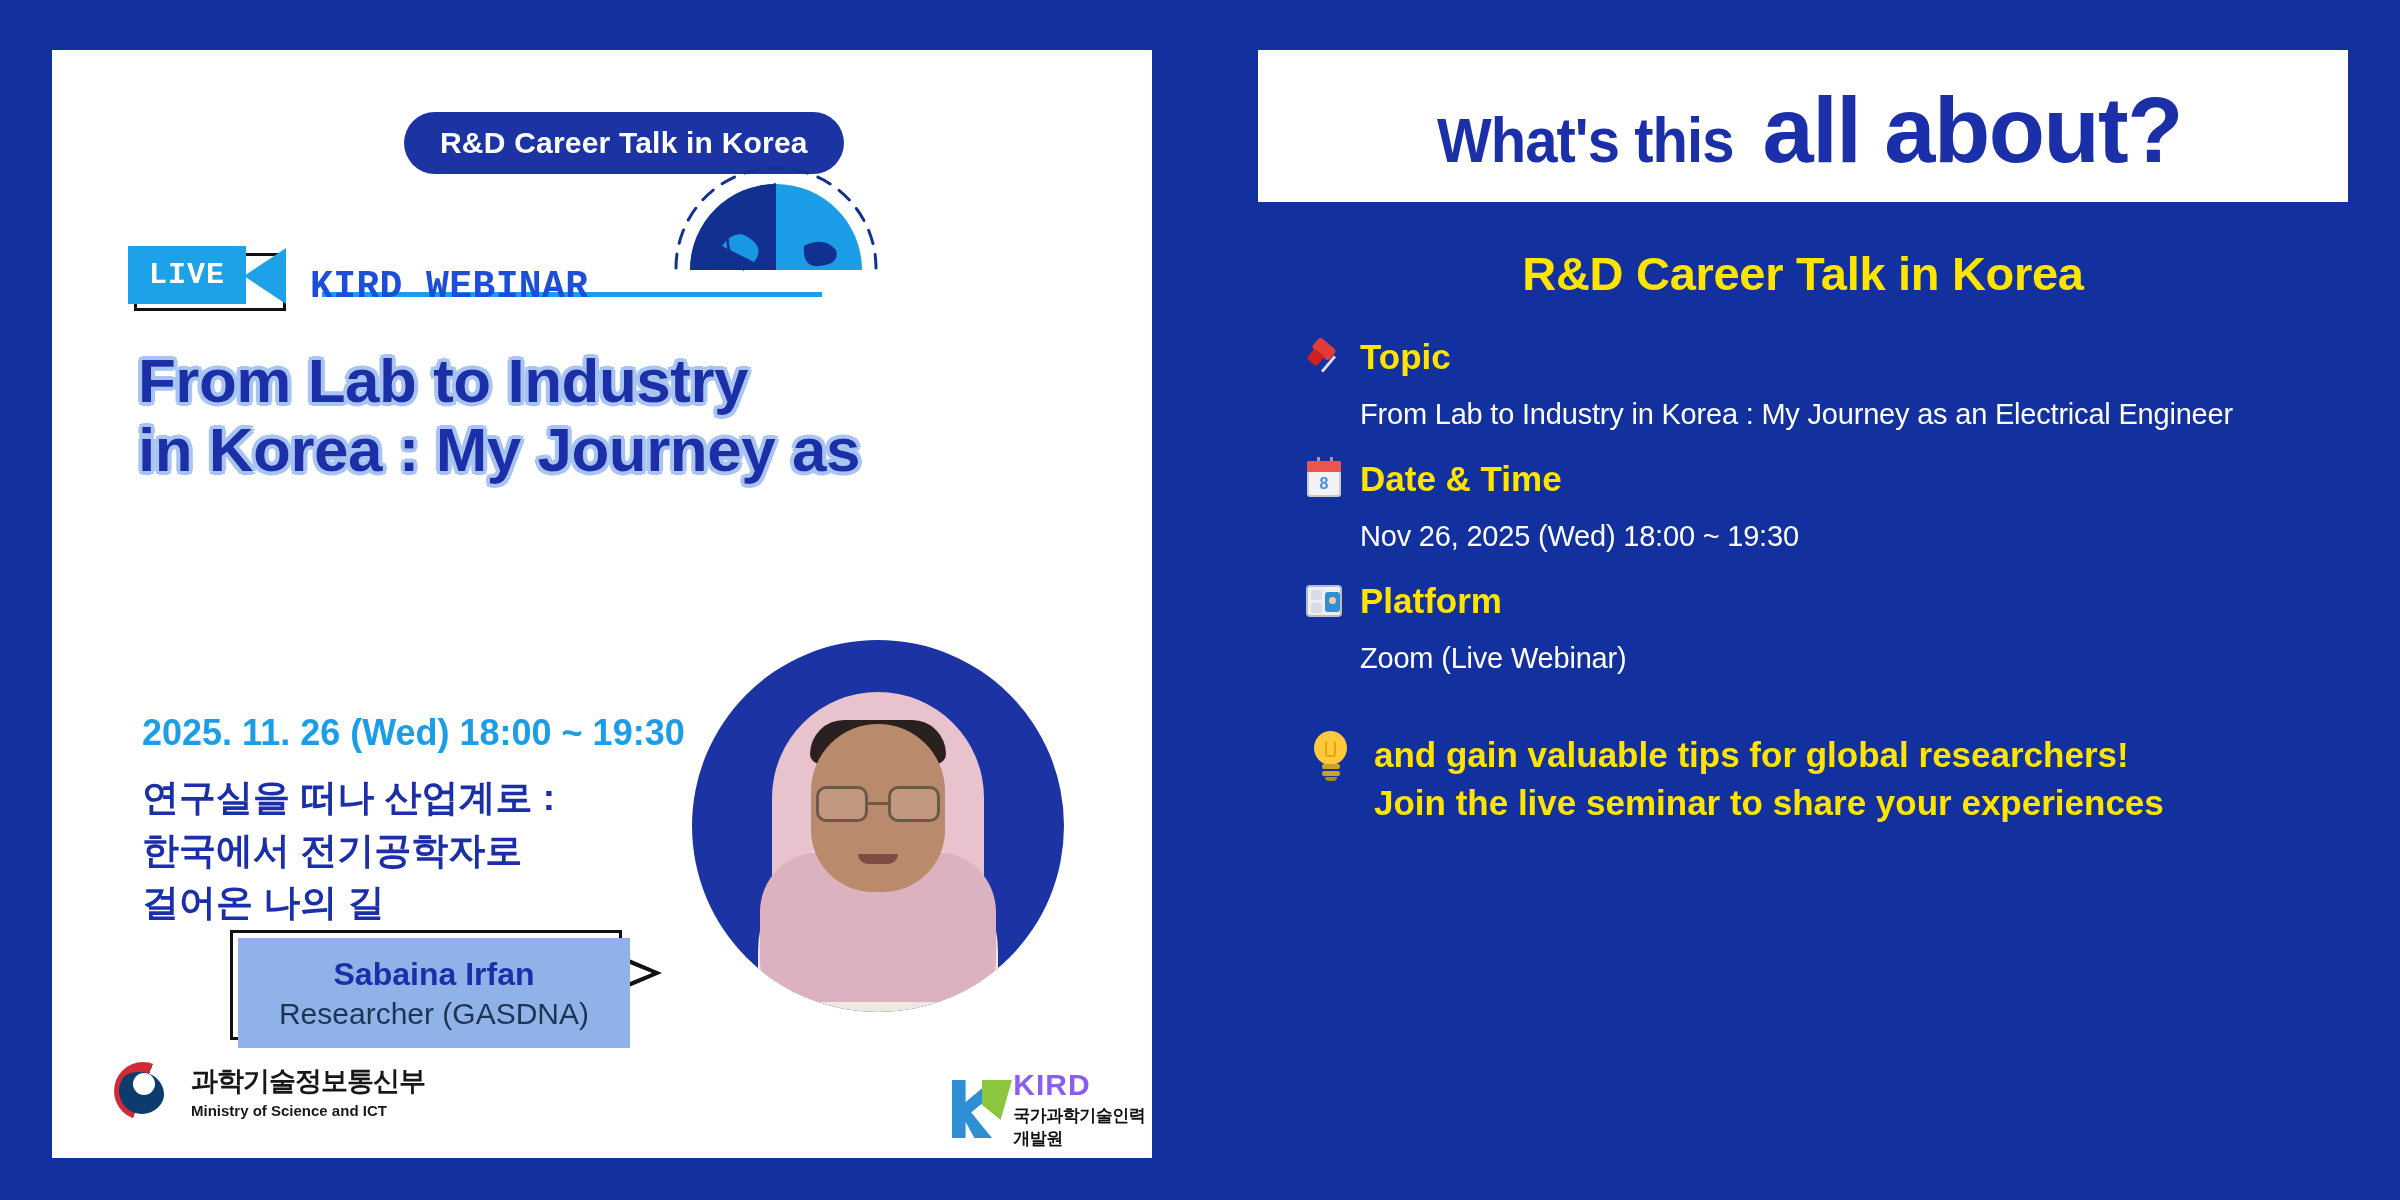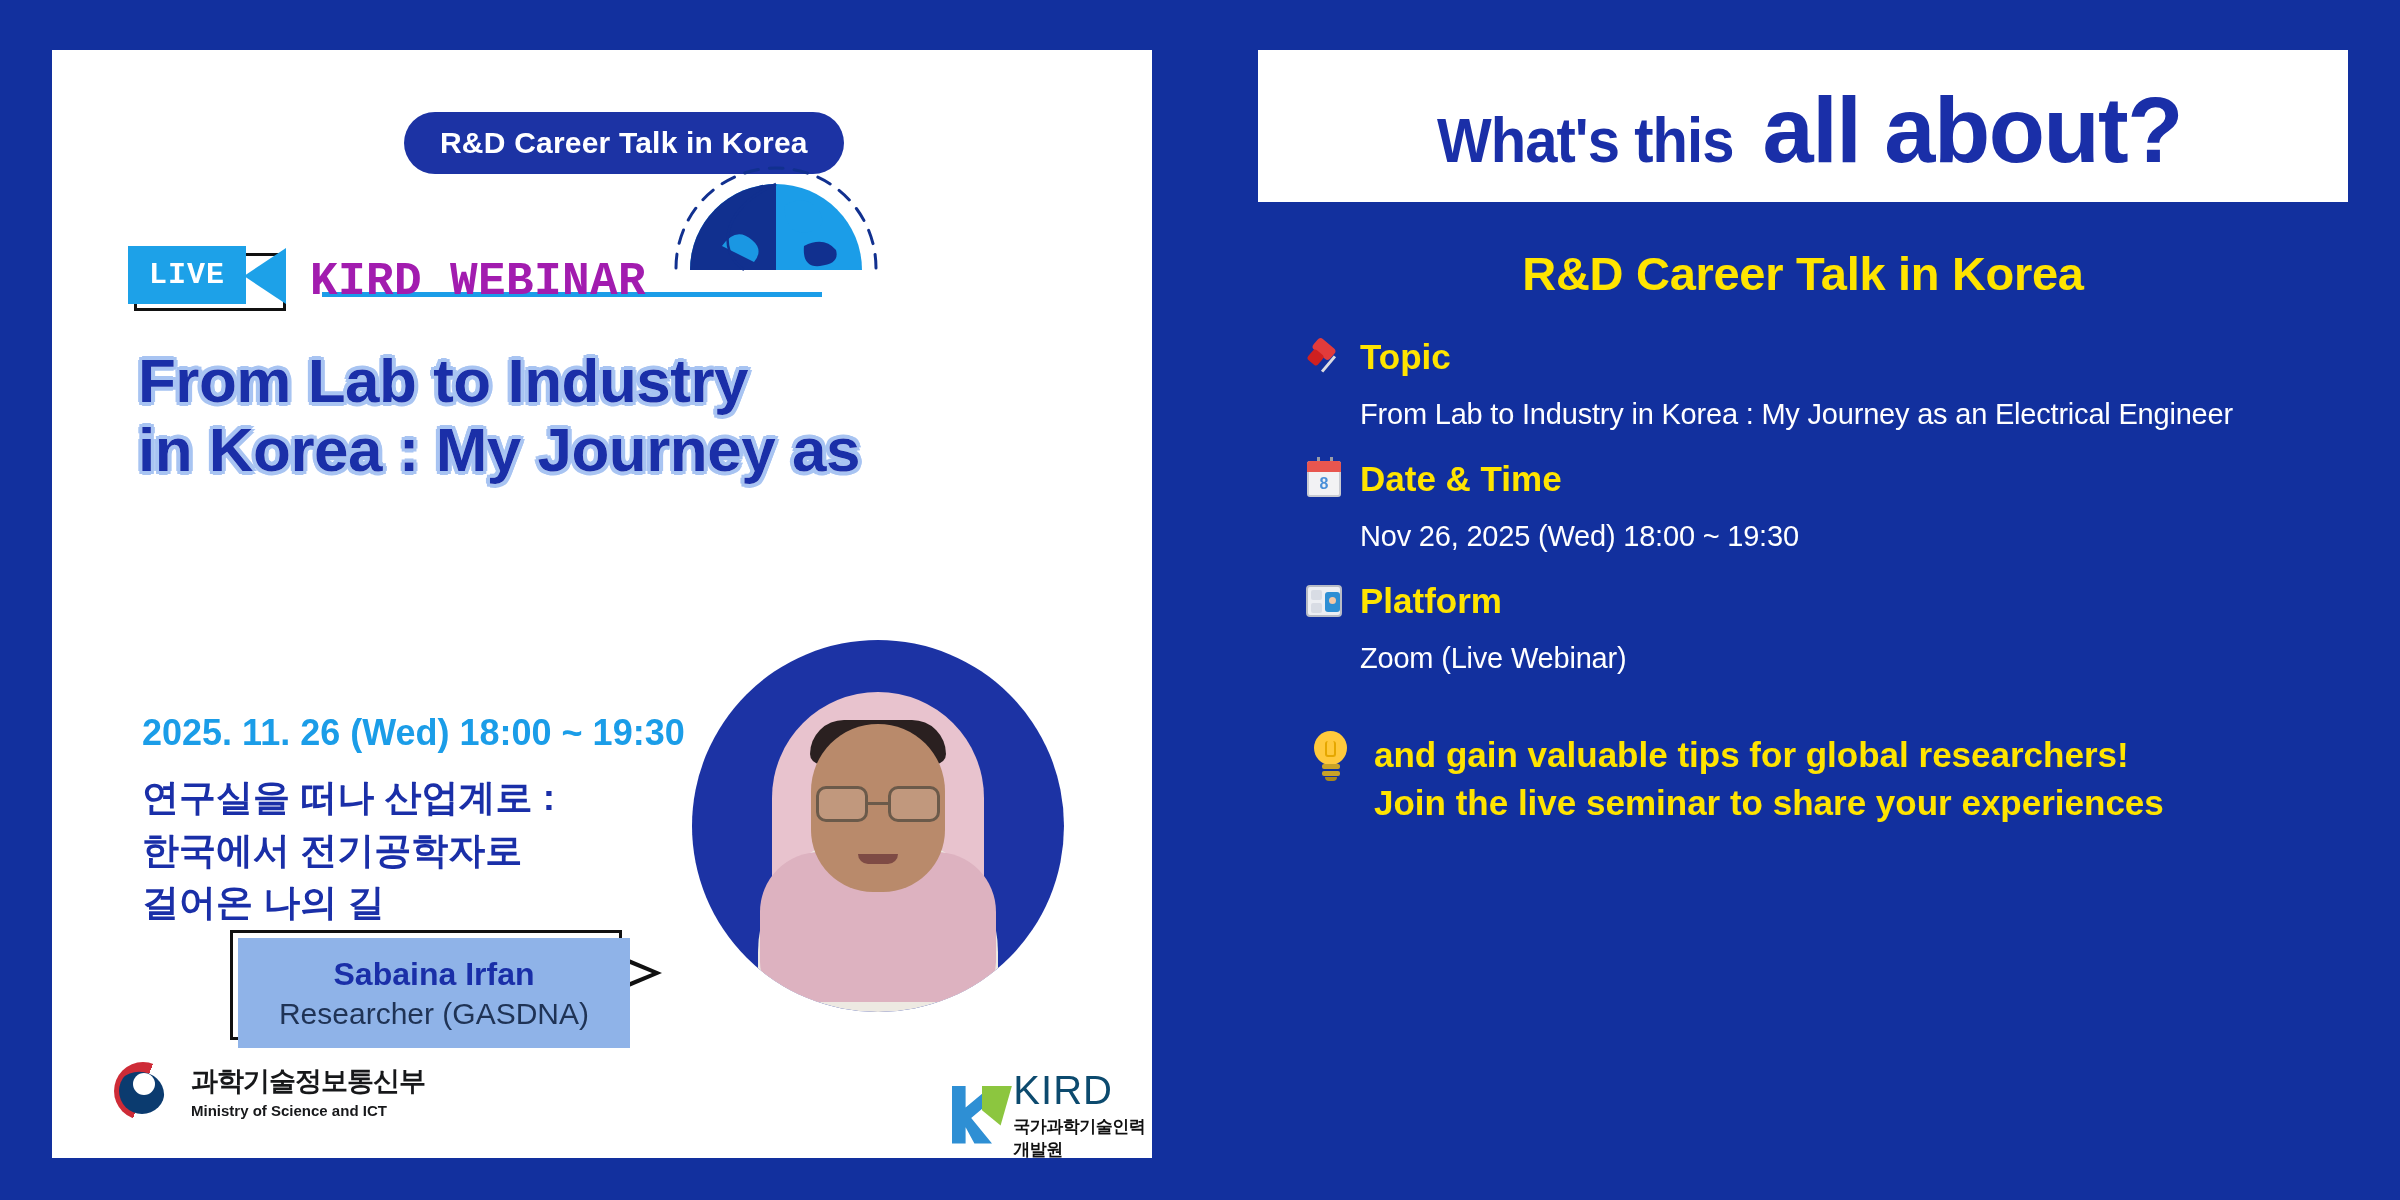--- a/index.html
+++ b/index.html
@@ -69,21 +69,21 @@
     color: #fff; font-weight: 800; font-size: 30px; letter-spacing: 1px;
   }
   .live-badge .lens {
     position: absolute; left: 116px; top: 2px;
     width: 0; height: 0;
     border-top: 28px solid transparent;
     border-bottom: 28px solid transparent;
     border-right: 42px solid #1DA1E8;
   }
   .kird-webinar {
-    color: #a21caf; font-size: 46px; font-weight: 800; letter-spacing: .4px;
+    color: #1d4ed8; font-size: 38px; font-weight: 800; letter-spacing: .4px;
     white-space: nowrap;
   }
 
   .poster-title {
     position: absolute; left: 86px; top: 296px;
     width: 960px;
     font-size: 62px;
     font-weight: 800;
     line-height: 1.12;
     color: #1A2FA8;
@@ -242,21 +242,21 @@
     width: 40px; height: 58px;
     background: #2E8FD4;
     clip-path: polygon(0 0, 34% 0, 34% 38%, 100% 0, 100% 26%, 48% 56%, 100% 100%, 56% 100%, 34% 72%, 34% 100%, 0 100%);
   }
   .km-g {
     position: absolute; left: 30px; top: 0;
     width: 30px; height: 40px;
     background: #8CC63F;
     clip-path: polygon(0 0, 100% 0, 62% 100%, 0 62%);
   }
-  .kird-txt-main { color: #0c4a6e; font-size: 40px; font-weight: 400; letter-spacing: 1px; }
+  .kird-txt-main { color: #8b5cf6; font-size: 30px; font-weight: 700; letter-spacing: 1px; }
   .kird-txt-sub { color: #111; font-size: 17px; font-weight: 700; margin-top: 2px; letter-spacing: -.5px; }
 
   
   .rightcard {
     position: absolute;
     left: 1258px; top: 50px;
     width: 1090px; height: 1108px;
   }
   .rc-head {
     position: relative;

